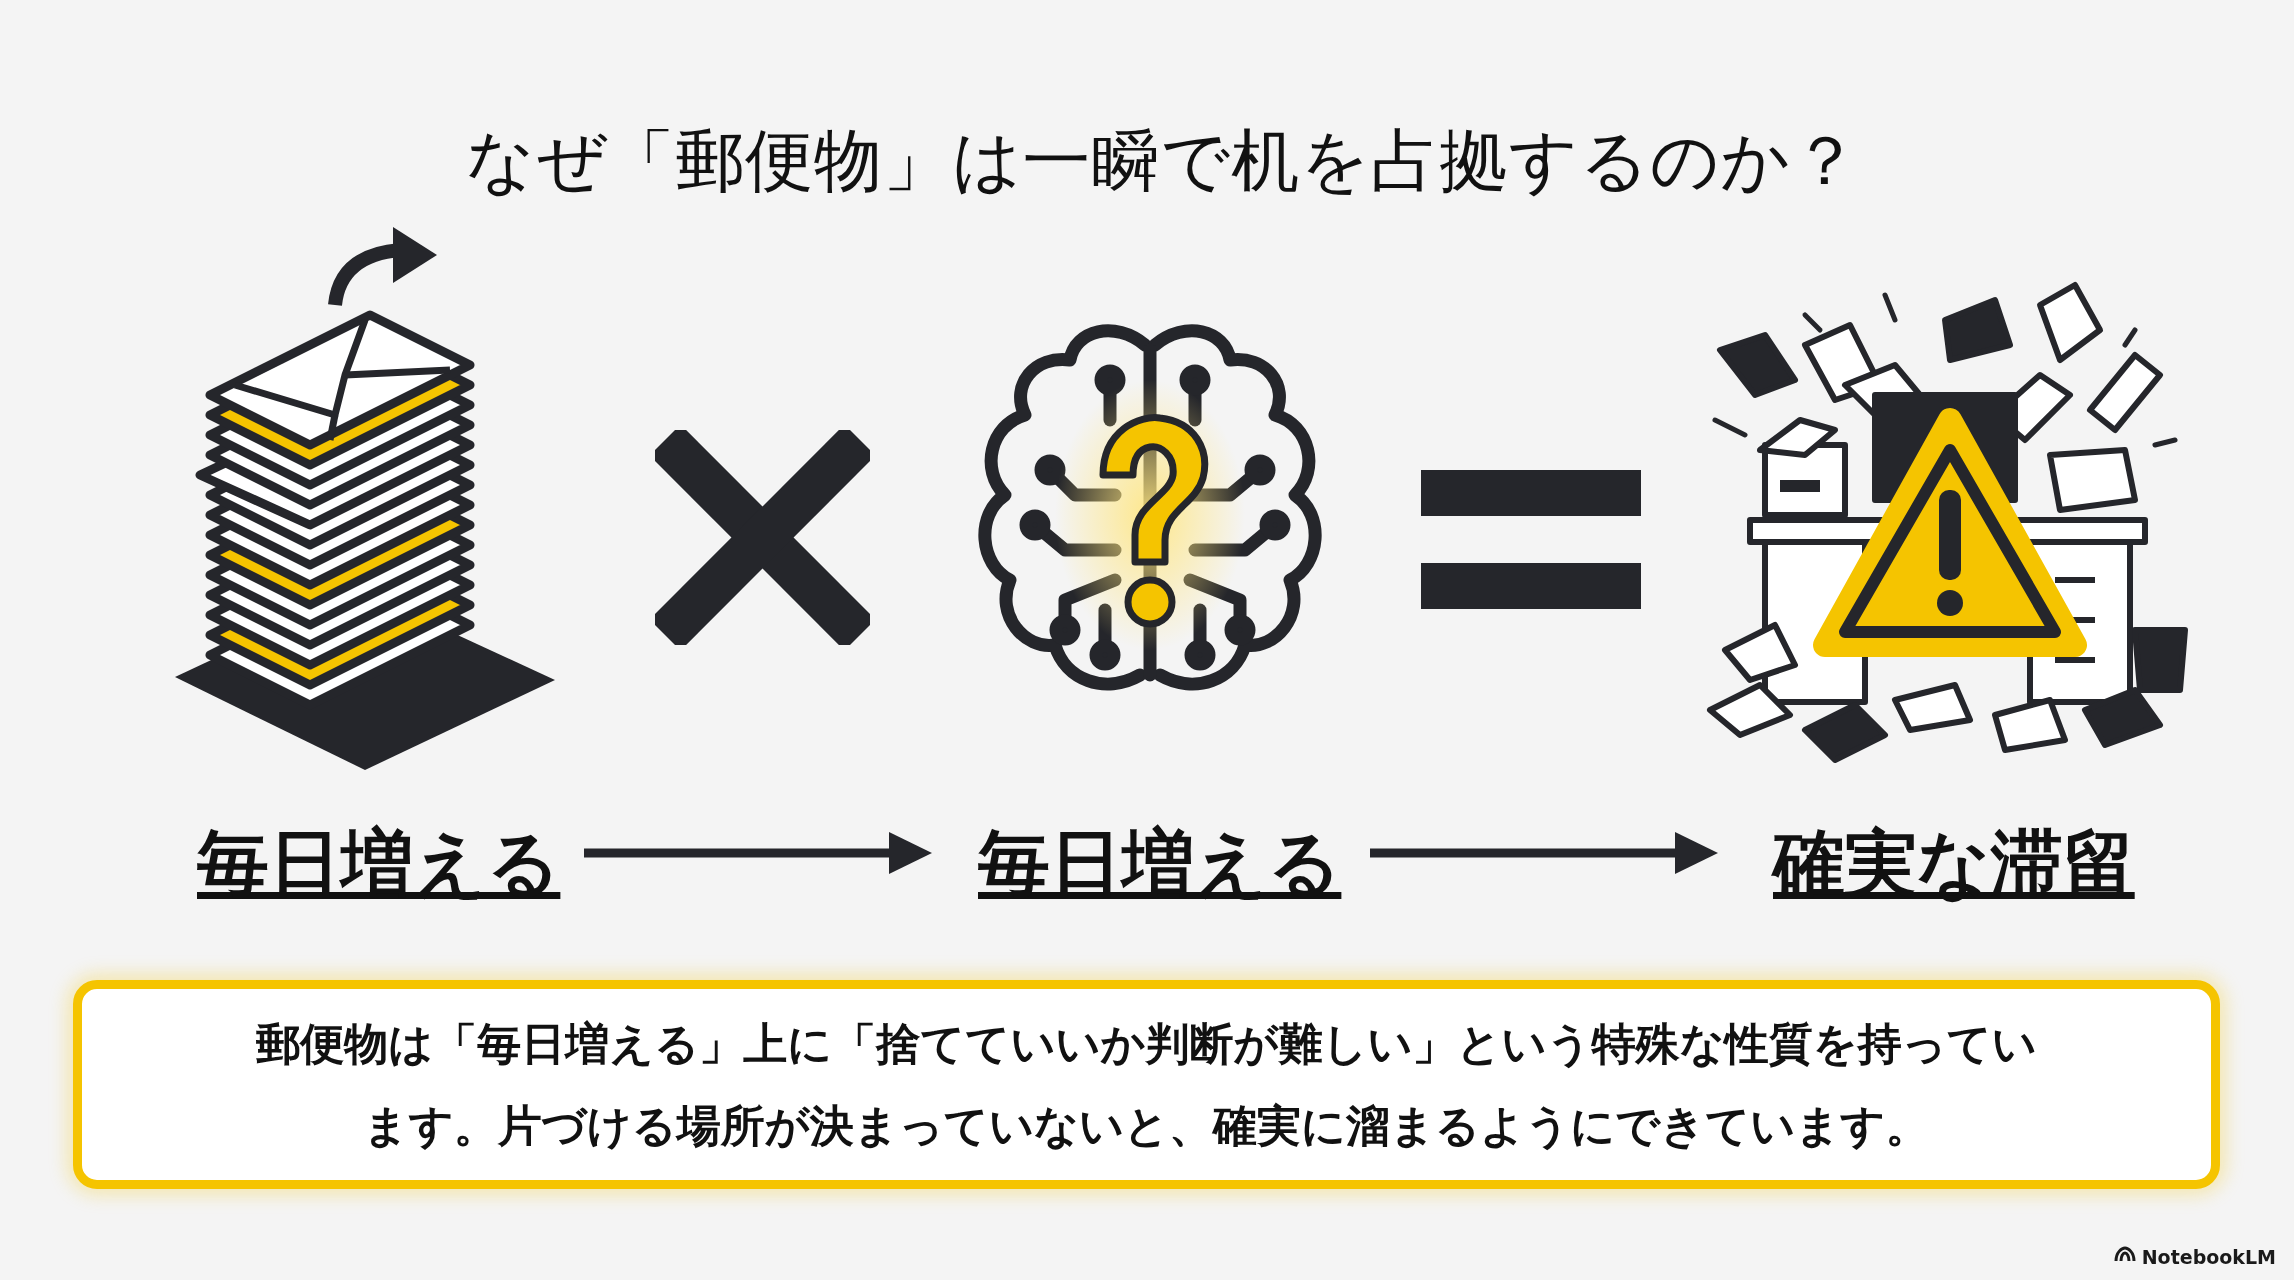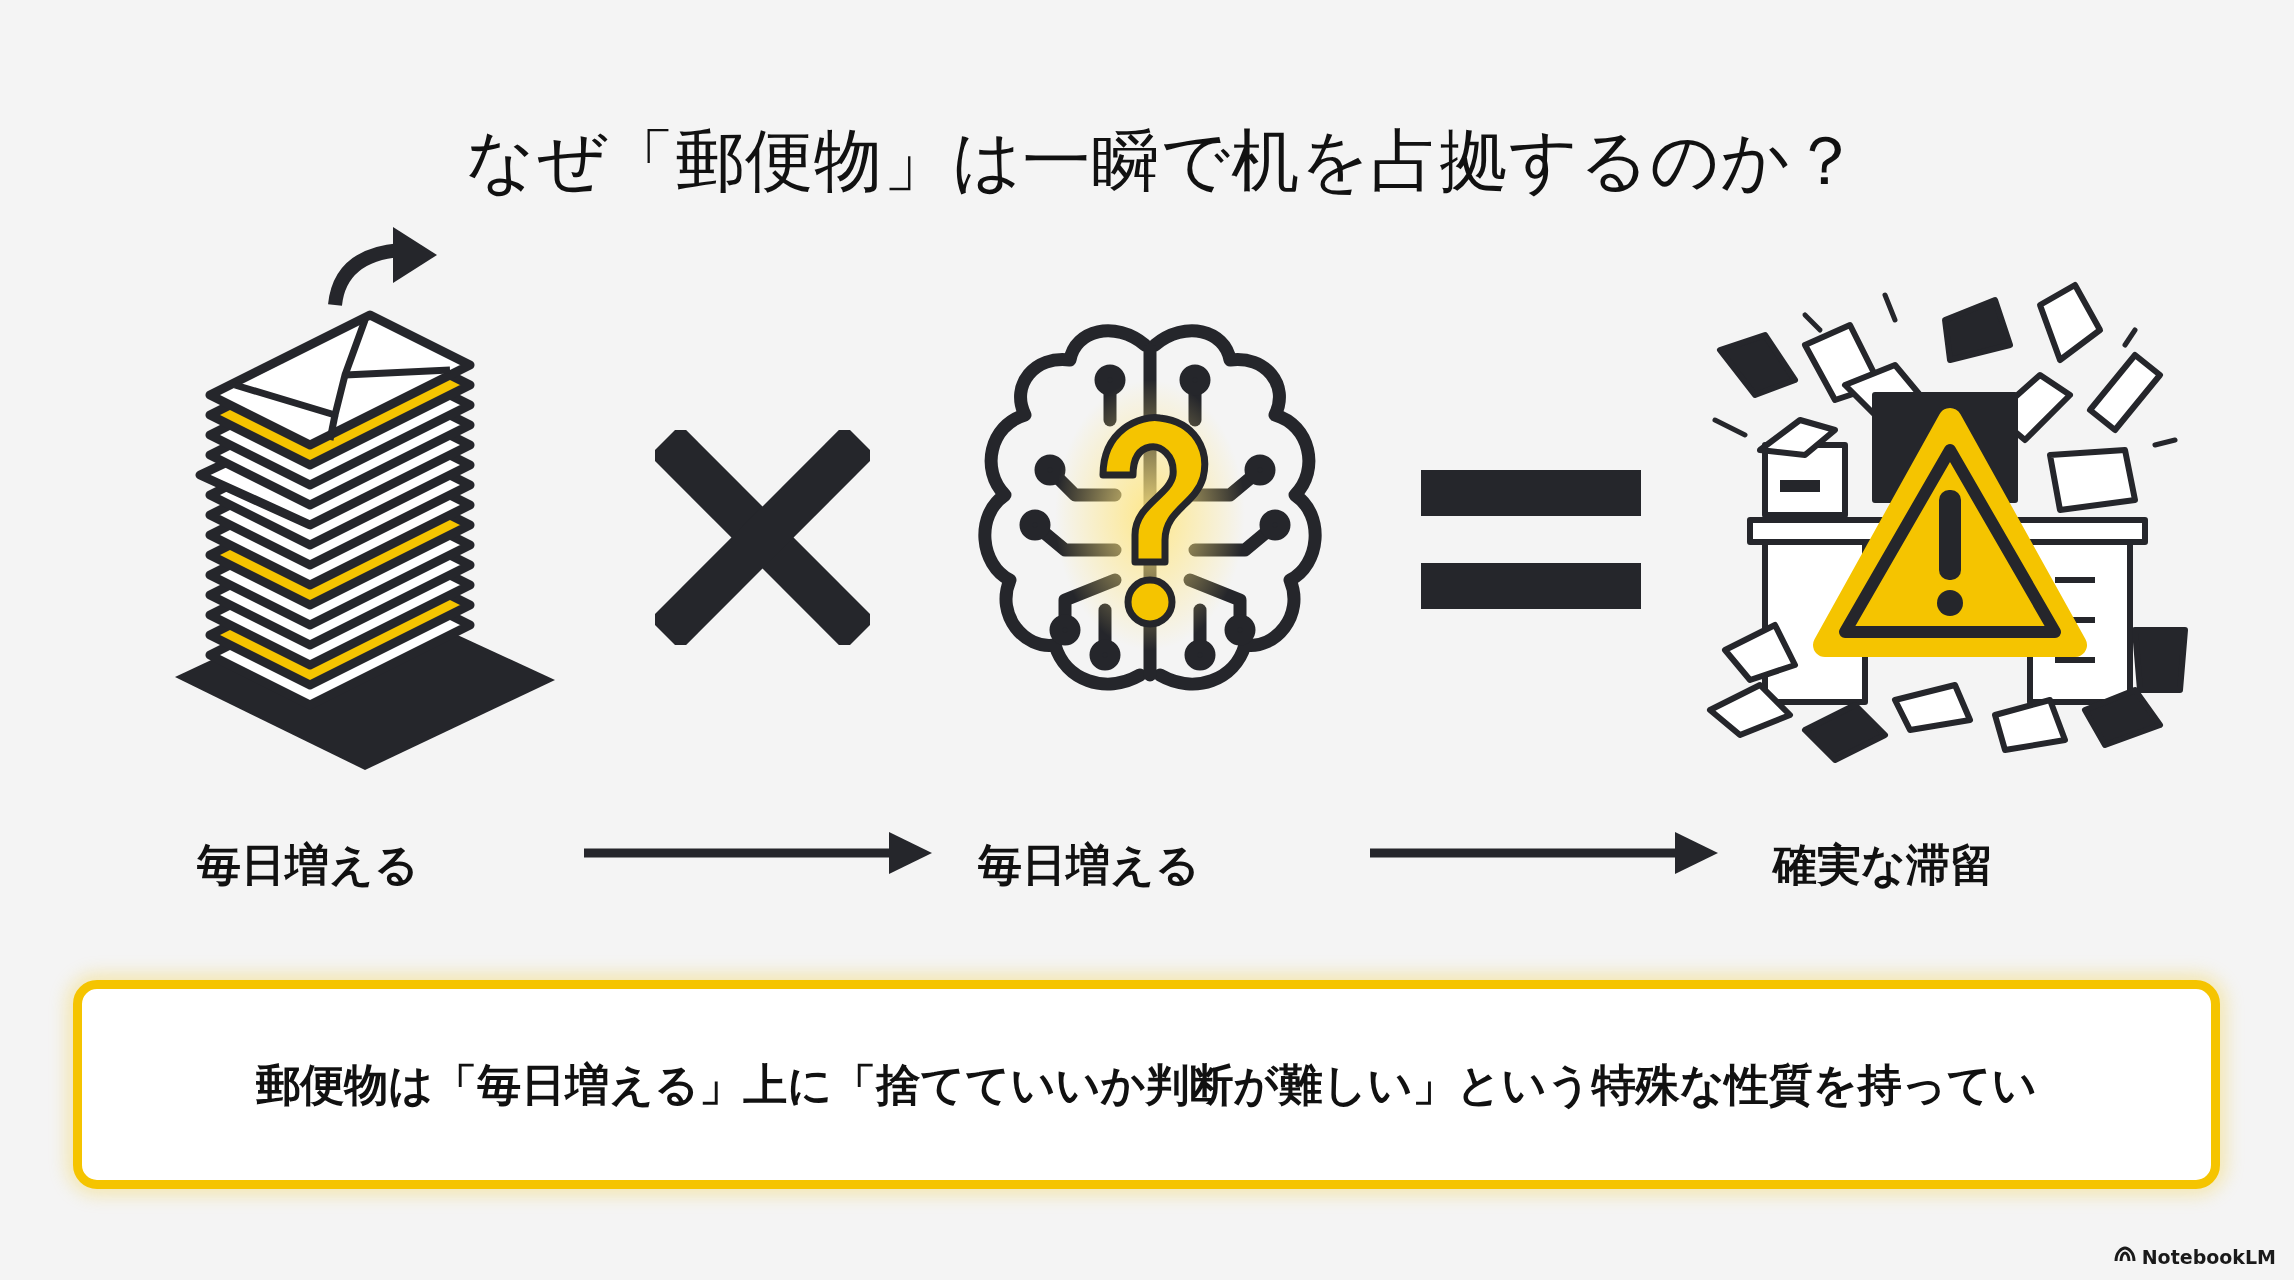--- a/index.html
+++ b/index.html
@@ -11,22 +11,22 @@
     color: #111111;
   }
   .title {
     position: absolute; left: 0; top: 70px; width: 2294px;
     text-align: center; font-size: 68px; font-weight: normal;
     letter-spacing: 1px; color: #111; padding-left: 16px;
   }
   .illus { position: absolute; }
   .op { position: absolute; }
   .label {
-    position: absolute; top: 836px; font-size: 44px; font-weight: bold;
-    color: #111; white-space: nowrap;
+    position: absolute; top: 816px; font-size: 72px; font-weight: bold;
+    color: #111; white-space: nowrap; text-decoration: underline;
   }
   .arrow { position: absolute; top: 830px; }
   .callout {
     position: absolute; left: 73px; top: 980px; width: 2147px; height: 209px;
     box-sizing: border-box;
     border: 9px solid #F5C400; border-radius: 24px; background: #FFFFFF;
     box-shadow: 0 0 18px 6px rgba(245,196,0,0.28);
     display: flex; flex-direction: column; align-items: center; justify-content: center;
   }
   .callout p {
@@ -187,20 +187,21 @@
   <line x1="0" y1="23" x2="310" y2="23" stroke="#25262B" stroke-width="9"></line>
   <polygon points="305,2 348,23 305,44" fill="#25262B"></polygon>
 </svg>
 <svg class="arrow" style="left:1370px;" width="350" height="46" viewBox="0 0 350 46">
   <line x1="0" y1="23" x2="310" y2="23" stroke="#25262B" stroke-width="9"></line>
   <polygon points="305,2 348,23 305,44" fill="#25262B"></polygon>
 </svg>
 
 <div class="callout">
   <p>郵便物は「毎日増える」上に「捨てていいか判断が難しい」という特殊な性質を持ってい</p>
+  <p>ます。片づける場所が決まっていないと、確実に溜まるようにできています。</p>
 </div>
 
 <div class="brand">
   <svg width="22" height="16" viewBox="0 0 22 16">
     <path d="M2,15 C2,6 8,2 11,2 C14,2 20,6 20,15" fill="none" stroke="#1a1a1a" stroke-width="3"></path>
     <path d="M7,15 C7,10 9,7 11,7 C13,7 15,10 15,15" fill="none" stroke="#1a1a1a" stroke-width="3"></path>
   </svg>
   <span>NotebookLM</span>
 </div>
 

